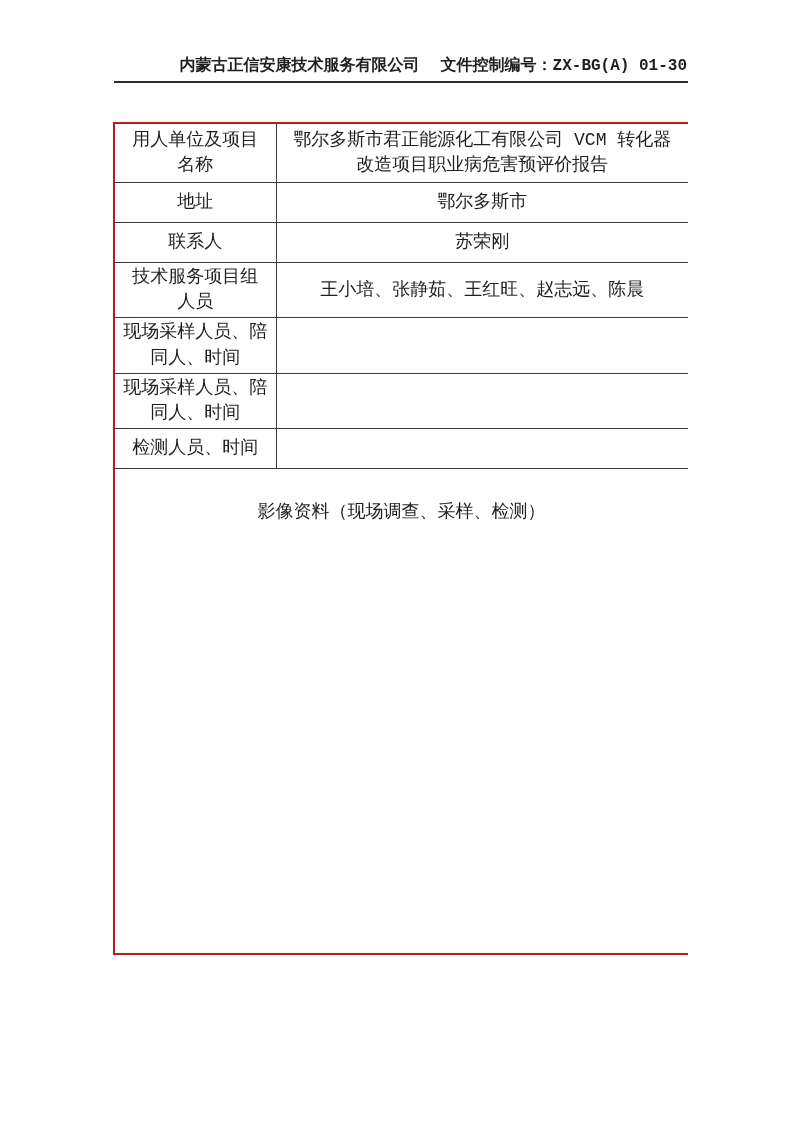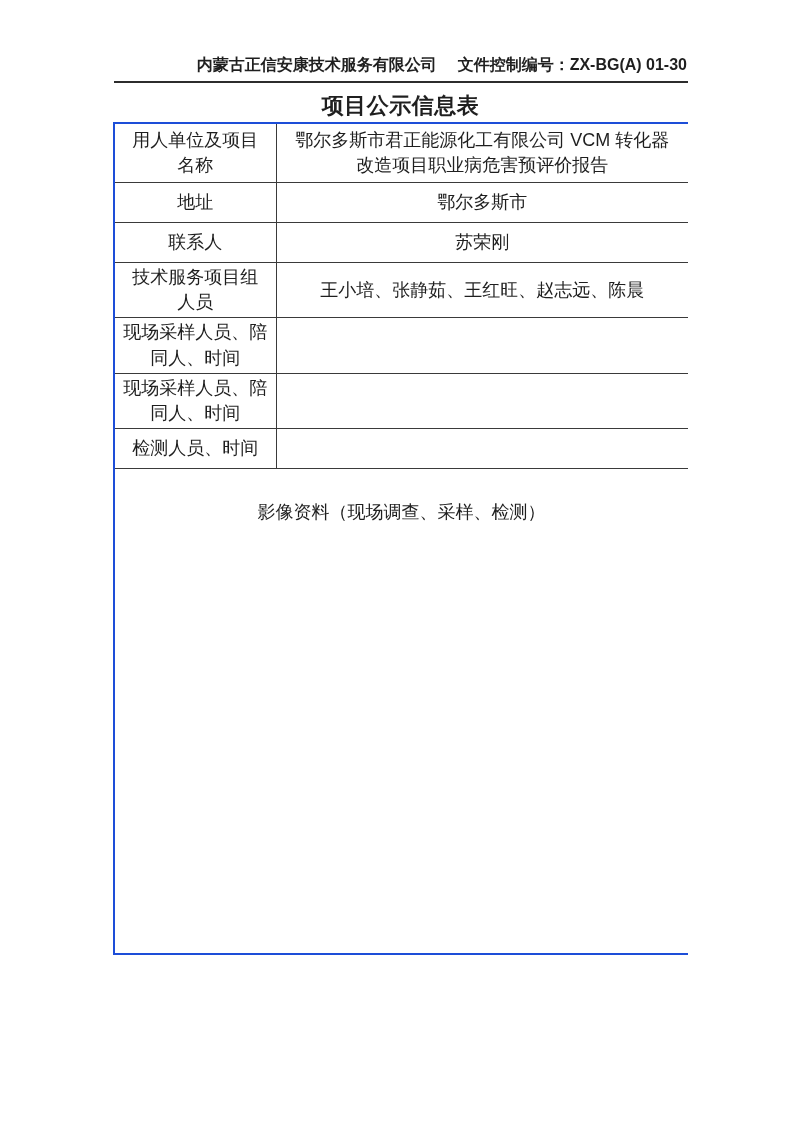--- a/index.html
+++ b/index.html
@@ -5,21 +5,21 @@
   html, body {
     margin: 0;
     padding: 0;
     background: #ffffff;
   }
   .page {
     position: relative;
     width: 688px;
     height: 1131px;
     background: #ffffff;
-    font-family: Liberation Sans, sans-serif;
+    font-family: Liberation Mono, monospace;
     color: #1f1f1f;
     overflow: hidden;
   }
   .doc-header {
     position: absolute;
     top: 55px;
     left: 114px;
     width: 573px;
     text-align: right;
     font-size: 16px;
@@ -50,21 +50,21 @@
   }
   table.info-table {
     position: absolute;
     top: 122px;
     left: 113px;
     width: 575px;
     border-collapse: collapse;
     table-layout: fixed;
     font-size: 18px;
     line-height: 1.4;
-    border: 2px solid #1d4ed8;
+    border: 2px solid #b91c1c;
   }
   .info-table td {
     border: 1px solid #3a3a3a;
     text-align: center;
     vertical-align: middle;
     padding: 2px 4px;
     white-space: pre-line;
     overflow: hidden;
   }
   tr.r1 > td { height: 54px; }
@@ -85,21 +85,20 @@
 <body>
 
 <div class="page">
 
   <div class="doc-header">
     <span>内蒙古正信安康技术服务有限公司</span><span class="doc-control">文件控制编号：ZX-BG(A) 01-30</span>
   </div>
 
   <div class="header-rule"></div>
 
-  <div class="page-title">项目公示信息表</div>
 
   <table class="info-table">
     <colgroup>
       <col style="width:72px">
       <col style="width:90px">
       <col style="width:413px">
     </colgroup>
     <tbody>
       <tr class="r1">
         <td colspan="2">用人单位及项目

